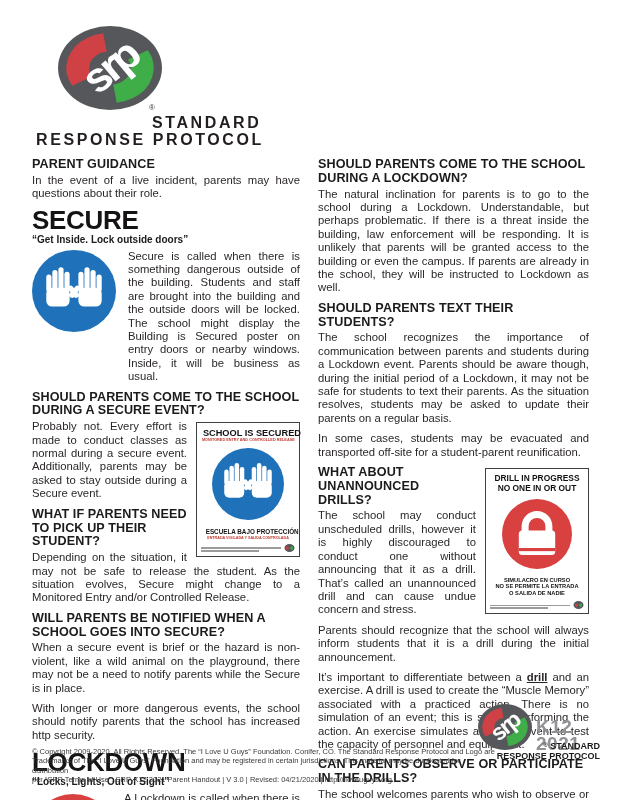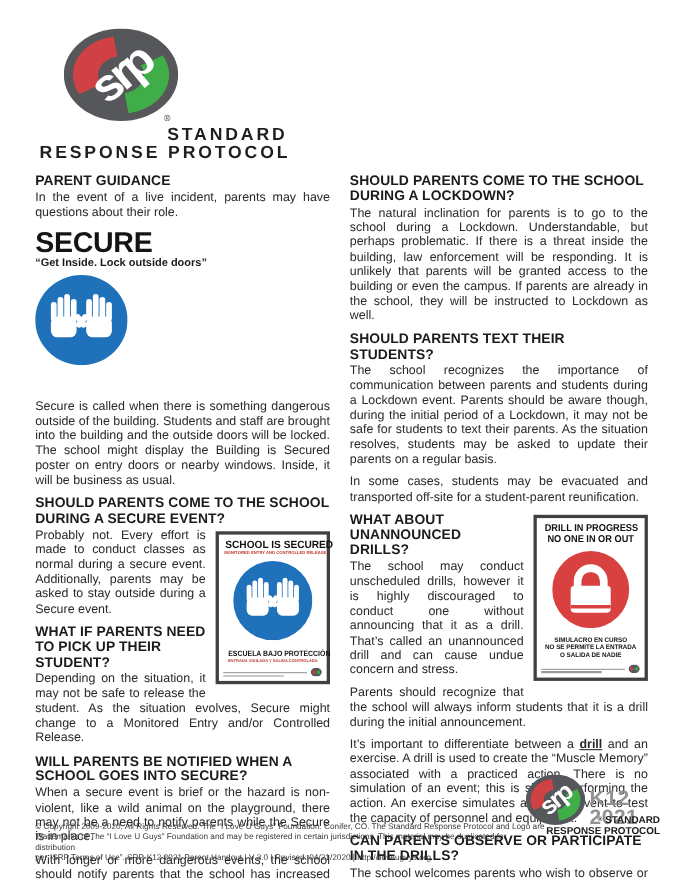--- a/index.html
+++ b/index.html
@@ -17,33 +17,33 @@
   
   .col { position:absolute; top:158px; width:268px; }
   .col-left  { left:32px; }
   .col-right { left:318px; width:271px; }
 
   h3.q { font-size:12.6px; line-height:13.8px; font-weight:bold; color:#1c1a1b; margin:7px 0 2px; letter-spacing:.1px; }
   p.body { font-size:11.3px; line-height:13.4px; text-align:justify; margin:0 0 7px; color:#2b2728; }
   .big-title { font-size:26px; line-height:26px; font-weight:bold; letter-spacing:-0.3px; color:#151314; margin:6px 0 0; }
   .tagline { font-size:10px; font-weight:bold; color:#1c1a1b; margin:1px 0 5px; }
 
-  .icon-row { display:flex; gap:27px; margin:2px 0 4px;flex-direction:column; }
+  .icon-row { display:flex; gap:12px; margin:2px 0 4px; }
   .icon-row p.body { flex:1; margin-bottom:0; }
 
   .float-wrap { overflow:visible; }
   .clear { clear:both; }
 
   .b { font-weight:bold;text-decoration:underline; }
 
   
   .disc { flex:0 0 auto; }
 
   
-  .poster { float:right; width:104px; background:#fff; border:3px solid #404040; padding:5px 4px 4px; margin:2px 0 6px 9px; text-align:center; }
+  .poster { float:right; width:104px; background:#fff; border:1px solid #404040; padding:5px 4px 4px; margin:2px 0 6px 9px; text-align:center; }
   .poster .pt { font-weight:bold; color:#131112; font-size:9.6px; line-height:10.2px; transform:scaleX(.96); transform-origin:center; white-space:nowrap; }
   .poster .pt-red { font-weight:bold; color:#c0392f; font-size:3.9px; line-height:4.6px; white-space:nowrap; transform:scaleX(.98); transform-origin:center; }
   .poster .pdisc { margin:5px auto 4px; width:72px; }
   .poster .pes { font-weight:bold; color:#131112; font-size:7px; line-height:7.6px; white-space:nowrap; transform:scaleX(.9); transform-origin:center; }
   .poster .pes-red { font-weight:bold; color:#c0392f; font-size:3.7px; line-height:4.4px; white-space:nowrap; }
   .poster .pt2 { font-weight:bold; color:#131112; font-size:9px; line-height:9.8px; transform:scaleX(.93); transform-origin:center; white-space:nowrap; }
   .poster .pes2 { font-weight:bold; color:#131112; font-size:6px; line-height:6.8px; white-space:nowrap; transform:scaleX(.95); transform-origin:center; }
   .fineprint { display:flex; align-items:flex-end; gap:3px; margin-top:4px; }
   .fp-lines { flex:1; }
   .fp-lines i { display:block; height:1.6px; background:#9b9b9b; margin-top:1.4px; }
@@ -155,21 +155,21 @@
         </div>
       </div>
 
       <p class="body">Probably not. Every effort is made to conduct classes as normal during a secure event. Additionally, parents may be asked to stay outside during a Secure event.</p>
       <h3 class="q">WHAT IF PARENTS NEED TO PICK UP THEIR STUDENT?</h3>
       <p class="body">Depending on the situation, it may not be safe to release the student. As the situation evolves, Secure might change to a Monitored Entry and/or Controlled Release.</p>
     </div>
 
     <h3 class="q clear">WILL PARENTS BE NOTIFIED WHEN A SCHOOL GOES INTO SECURE?</h3>
     <p class="body">When a secure event is brief or the hazard is non-violent, like a wild animal on the playground, there may not be a need to notify parents while the Secure is in place.</p>
-    <p class="body">With longer or more dangerous events, the school should notify parents that the school has increased their security.</p>
+    <p class="body">With longer or more dangerous events, the school should notify parents that the school has increased http security.</p>
 
     <div class="big-title">LOCKDOWN</div>
     <div class="tagline">“Locks, Lights, Out of Sight”</div>
 
     <div class="float-wrap">
       <div style="float:left; margin:2px 10px 2px 0;">
         <svg width="82" height="78" viewBox="0 0 100 100" preserveAspectRatio="none">
           <circle cx="50" cy="50" r="50" fill="#d8413f"></circle>
           <path d="M33 48 V39 a17 17 0 0 1 34 0 V48" fill="none" stroke="#ffffff" stroke-width="10"></path>
           <rect x="24" y="45" width="52" height="35" rx="5" fill="#ffffff"></rect>

